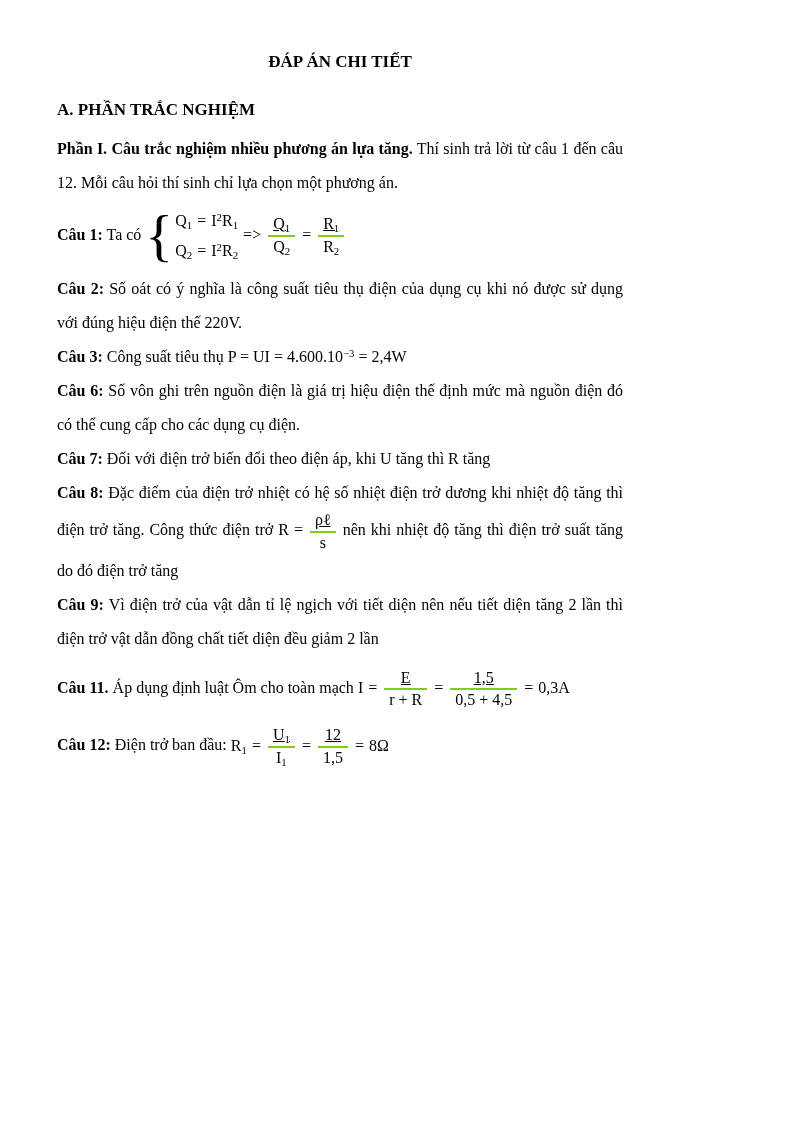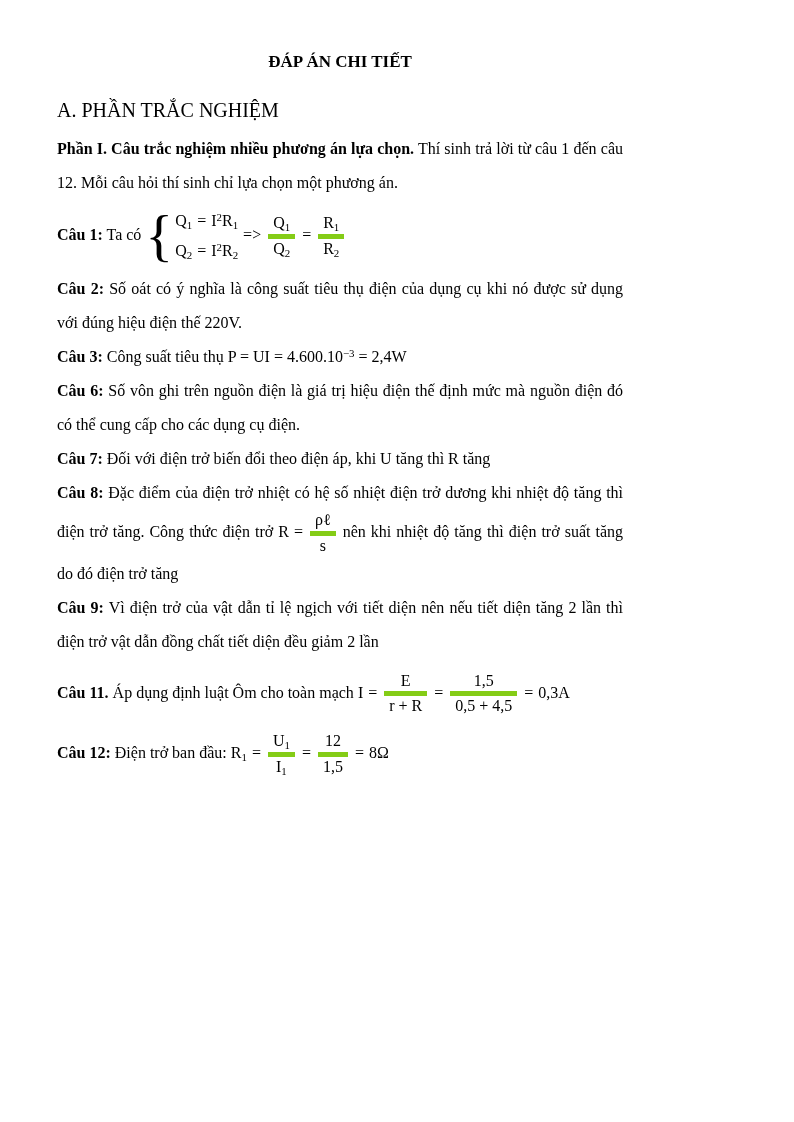--- a/index.html
+++ b/index.html
@@ -7,60 +7,60 @@
     width:680px;height:1122px;box-sizing:border-box;
     padding:50px 57px 40px 57px;background:#ffffff;color:#000000;
     font-family:"Liberation Serif","DejaVu Serif",serif;
     font-size:16px;overflow:hidden;
   }
   .doc-title{
     text-align:center;font-size:17px;font-weight:bold;
     margin:0 0 24px 0;line-height:24px;
   }
   .section-heading{
-    font-size:20px;font-weight:normal;margin:0 0 10px 0;line-height:24px;
+    font-size:17px;font-weight:bold;margin:0 0 10px 0;line-height:24px;
   }
   .para{
     margin:0;text-align:justify;line-height:34px;
   }
   .para b{font-weight:bold;}
   .fpara{margin:6px 0;}
   .q11para{margin:12px 0 4px 0;}
   .q12para{margin:14px 0 0 0;}
   
   .math{white-space:nowrap;}
   .mo{padding:0 5px;}
   sub{font-size:0.68em;vertical-align:-0.3em;line-height:0;}
   sup{font-size:0.68em;vertical-align:0.5em;line-height:0;}
   .frac{
     display:inline-block;vertical-align:middle;text-align:center;
     line-height:1.3;margin:0 2px;
   }
-  .frac .num{display:block;border-bottom:5px solid #84cc16;padding:0 5px;}
+  .frac .num{display:block;border-bottom:2px solid #84cc16;padding:0 5px;text-decoration:underline;}
   .frac .den{display:block;padding:0 5px;text-align:center;}
   .brace{
     display:inline-block;vertical-align:middle;
     font-size:58px;line-height:58px;font-weight:400;margin-right:2px;
   }
   .sys{
     display:inline-block;vertical-align:middle;text-align:right;
   }
   .sys .row{display:block;line-height:30px;}
 </style>
 </head>
 <body>
 
 <div class="page">
 
   <h1 class="doc-title">ĐÁP ÁN CHI TIẾT</h1>
 
   <h2 class="section-heading">A. PHẦN TRẮC NGHIỆM</h2>
 
   <p class="para">
-    <b>Phần I. Câu trắc nghiệm nhiều phương án lựa chọn.</b>
+    <b>Phần I. Câu trắc nghiệm nhiều phương án lựa tăng.</b>
     <span>Thí sinh trả lời từ câu 1 đến câu 12. Mỗi câu hỏi thí sinh chỉ lựa chọn một phương án.</span>
   </p>
 
   <p class="para fpara">
     <b>Câu 1:</b>
     <span>Ta có</span>
     <span class="math"><span class="brace">{</span><span class="sys"><span class="row"><span>Q</span><sub>1</sub><span class="mo">=</span><span>I</span><sup>2</sup><span>R</span><sub>1</sub></span><span class="row"><span>Q</span><sub>2</sub><span class="mo">=</span><span>I</span><sup>2</sup><span>R</span><sub>2</sub></span></span><span class="mo">=&gt;</span><span class="frac"><span class="num"><span>Q</span><sub>1</sub></span><span class="den"><span>Q</span><sub>2</sub></span></span><span class="mo">=</span><span class="frac"><span class="num"><span>R</span><sub>1</sub></span><span class="den"><span>R</span><sub>2</sub></span></span></span>
   </p>
 
   <p class="para">

